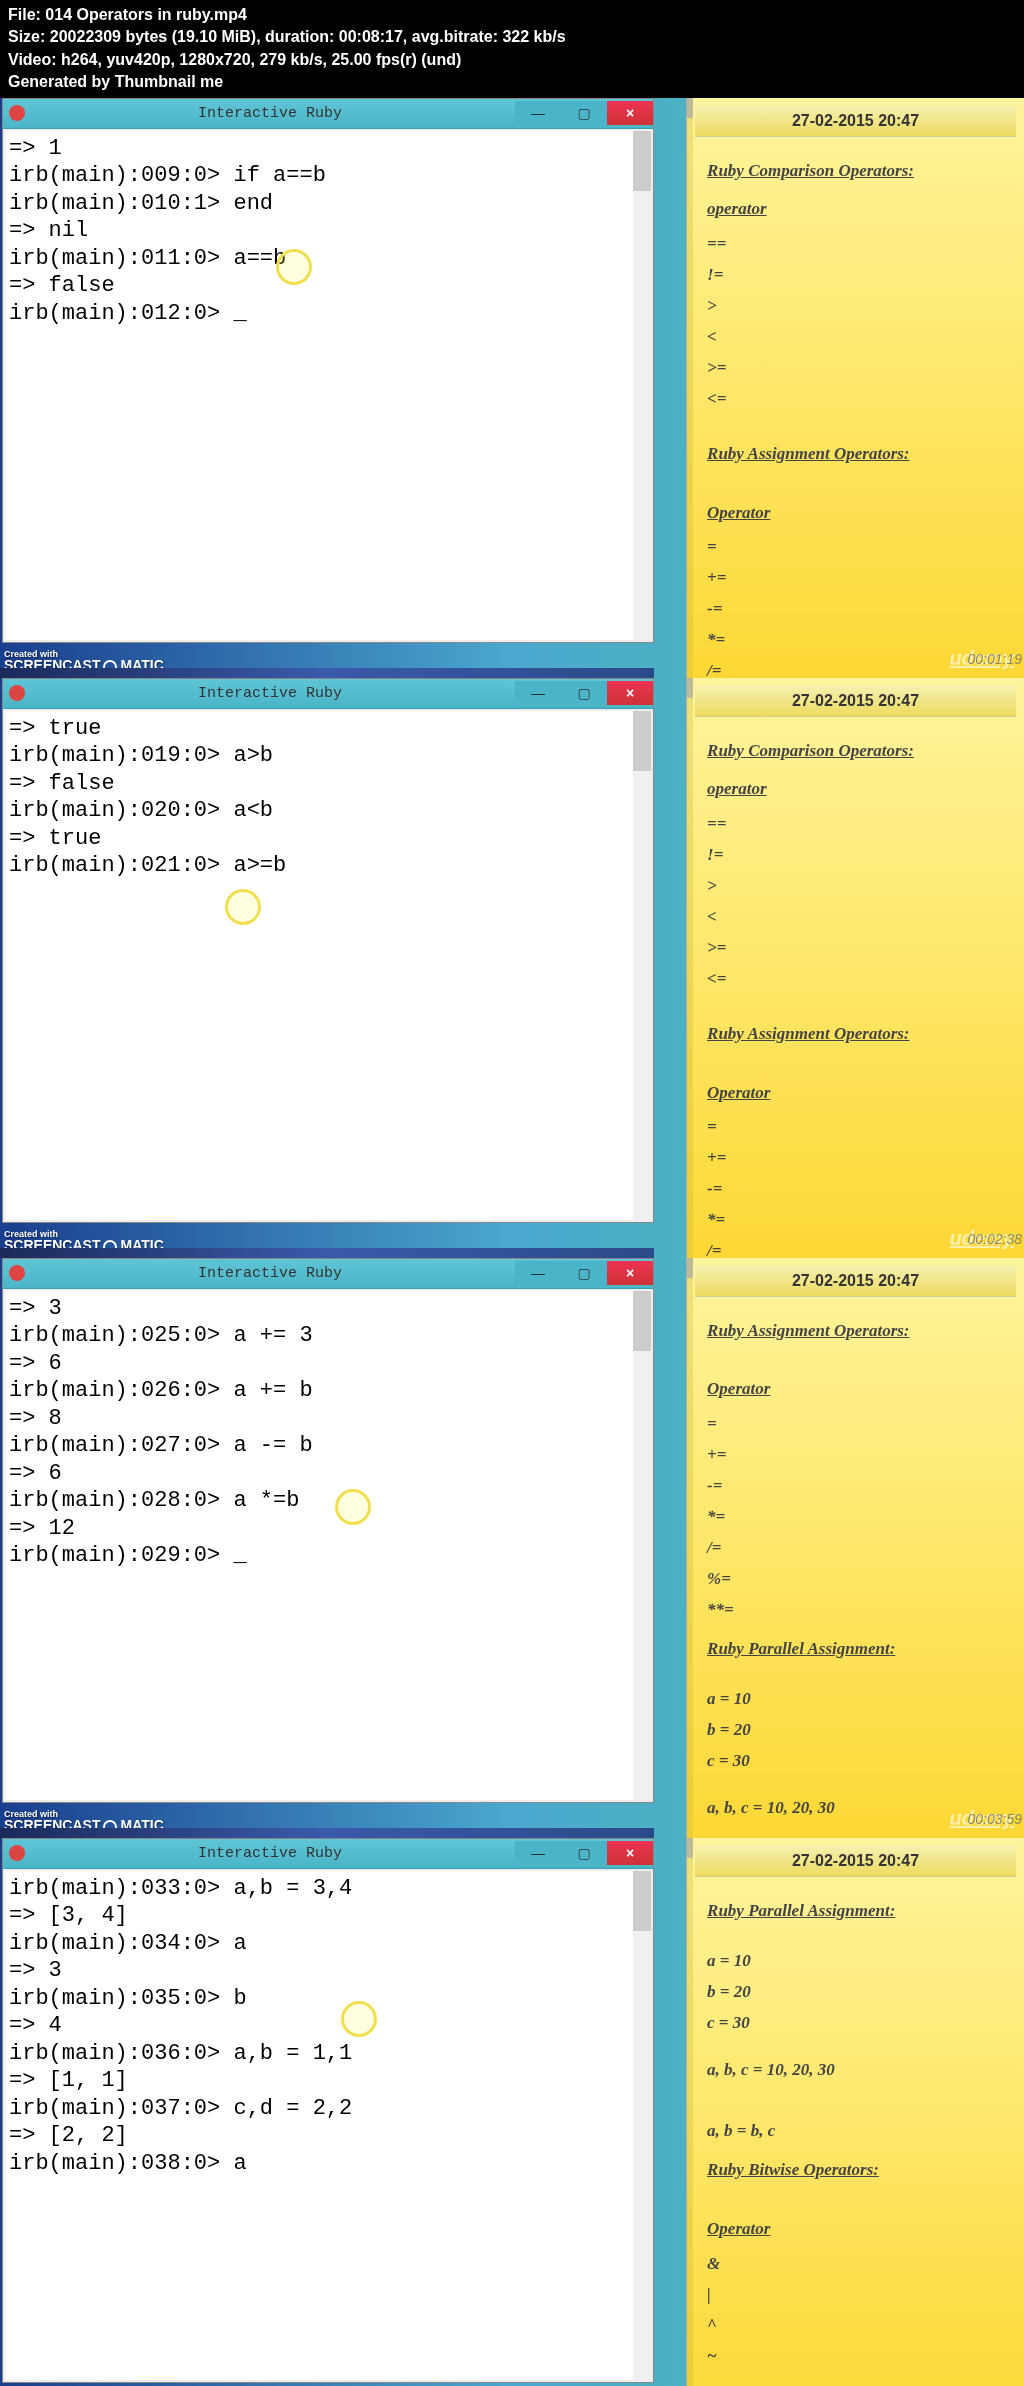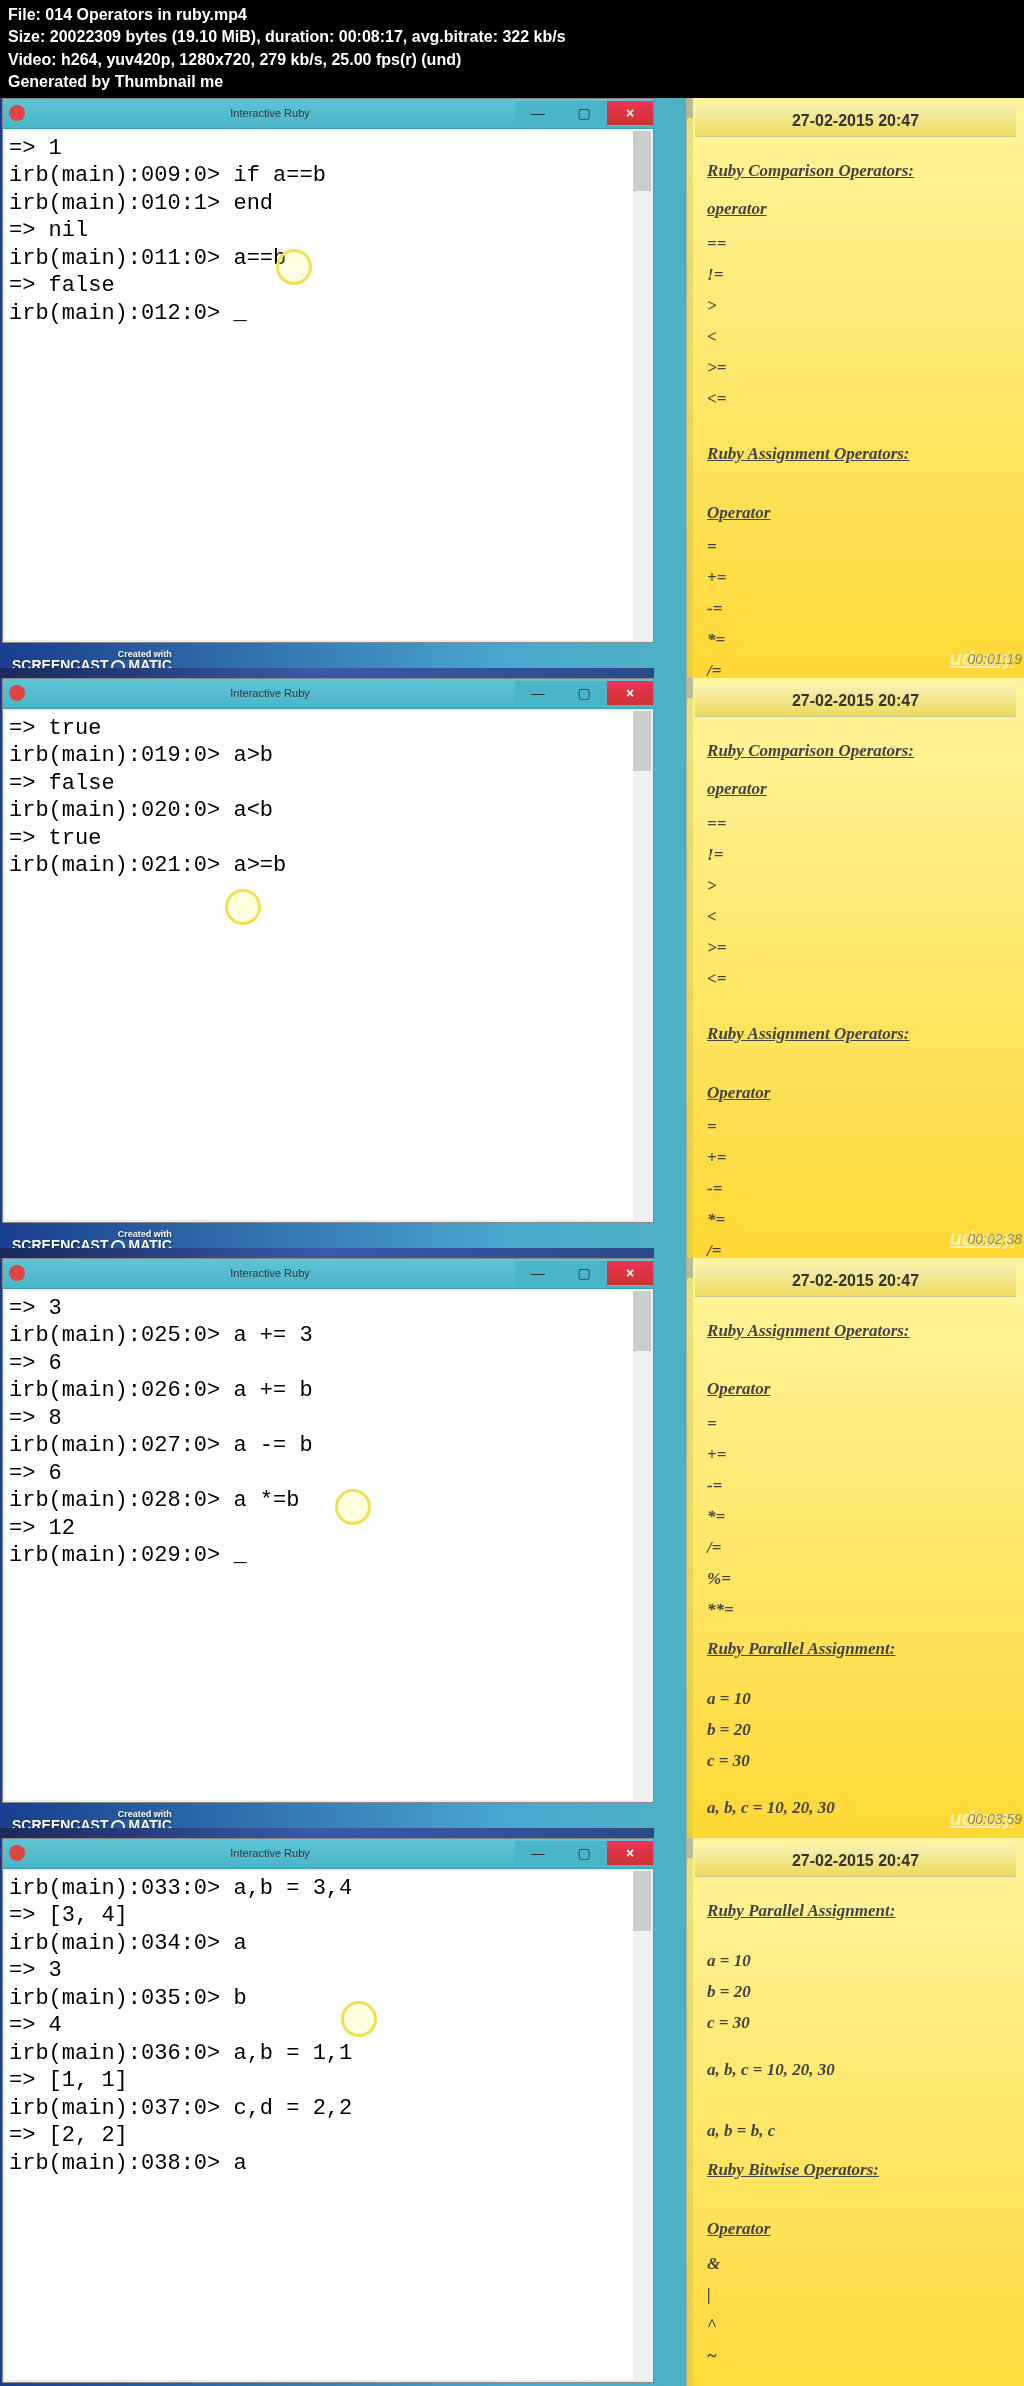--- a/index.html
+++ b/index.html
@@ -52,22 +52,23 @@
 .titlebar-icon {
   width: 16px;
   height: 16px;
   background: #d44;
   border-radius: 50%;
   margin-left: 6px;
 }
 .titlebar-text {
   flex: 1;
   text-align: center;
-  font-size: 11px;
+  font-size: 15px;
   color: #333;
+  font-family: Liberation Mono, monospace;
 }
 .titlebar-btns {
   display: flex;
 }
 .tbtn {
   width: 46px;
   height: 24px;
   display: flex;
   align-items: center;
   justify-content: center;
@@ -163,26 +164,25 @@
 .notes-scroll-thumb {
   position: absolute;
   top: 0;
   height: 20px;
   width: 6px;
   background: #bb9;
 }
 .watermark-left {
   position: absolute;
   bottom: 4px;
-  left: 12px;
+  left: 4px;
   color: #fff;
   font-size: 14px;
   font-weight: bold;
   text-shadow: 1px 1px 2px rgba(0,0,0,0.6);
-  text-align: right;
 }
 .watermark-right {
   position: absolute;
   bottom: 8px;
   right: 10px;
   color: rgba(255,255,255,0.6);
   font-size: 20px;
   font-style: italic;
   font-weight: bold;
   text-decoration: underline;

